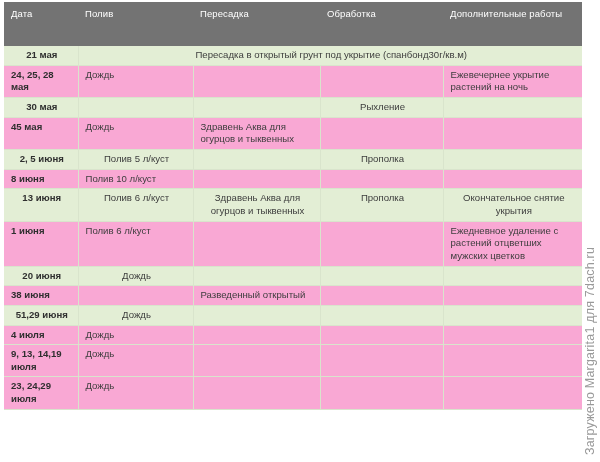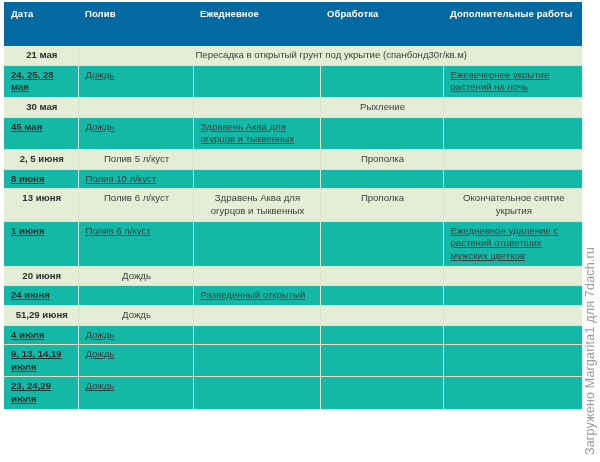--- a/index.html
+++ b/index.html
@@ -34,24 +34,24 @@
     background: #ffffff;
   }
 
   table.care-table col.c-date  { width: 74px; }
   table.care-table col.c-water { width: 115px; }
   table.care-table col.c-feed  { width: 127px; }
   table.care-table col.c-treat { width: 123px; }
   table.care-table col.c-extra { width: 139px; }
 
   thead th {
-    background: #0369a1;
+    background: #737373;
     color: #ffffff;
     font-size: 9.5px;
-    font-weight: bold;
+    font-weight: normal;
     text-align: left;
     vertical-align: top;
     padding: 6px 5px 6px 7px;
     height: 32px;
     border: none;
     line-height: 1.25;
     letter-spacing: 0.1px;
   }
 
   tbody td {
@@ -62,21 +62,21 @@
     border-right: 1px solid #d9e4cc;
     border-bottom: 1px solid #d9e4cc;
     line-height: 1.32;
     background: #ffffff;
     word-wrap: break-word;
     overflow: hidden;
   }
   tbody tr td:last-child { border-right: none; }
 
   tbody tr.shade td { background: #e3eed5; text-align: center; }
-  tbody tr.plain td { background: #14b8a6; text-decoration: underline; }
+  tbody tr.plain td { background: #f9a8d4; }
 
   tbody td.date-cell {
     font-weight: bold;
     color: #2f2f2f;
     font-size: 9.6px;
   }
 
   tbody td.span-cell {
     text-align: center;
     font-weight: normal;
@@ -116,21 +116,21 @@
       <col class="c-date">
       <col class="c-water">
       <col class="c-feed">
       <col class="c-treat">
       <col class="c-extra">
     </colgroup>
     <thead>
       <tr>
         <th>Дата</th>
         <th>Полив</th>
-        <th>Ежедневное</th>
+        <th>Пересадка</th>
         <th>Обработка</th>
         <th>Дополнительные работы</th>
       </tr>
     </thead>
     <tbody id="table-body">
         <tr class="shade">
           <td class="date-cell">21 мая</td>
           <td class="span-cell" colspan="4">Пересадка в открытый грунт под укрытие (спанбонд30г/кв.м)</td>
         </tr>
         <tr class="plain">
@@ -183,21 +183,21 @@
           <td>Ежедневное удаление с растений отцветших мужских цветков</td>
         </tr>
         <tr class="shade">
           <td class="date-cell">20 июня</td>
           <td>Дождь</td>
           <td></td>
           <td></td>
           <td></td>
         </tr>
         <tr class="plain">
-          <td class="date-cell">24 июня</td>
+          <td class="date-cell">38 июня</td>
           <td></td>
           <td>Разведенный открытый</td>
           <td></td>
           <td></td>
         </tr>
         <tr class="shade">
           <td class="date-cell">51,29 июня</td>
           <td>Дождь</td>
           <td></td>
           <td></td>

